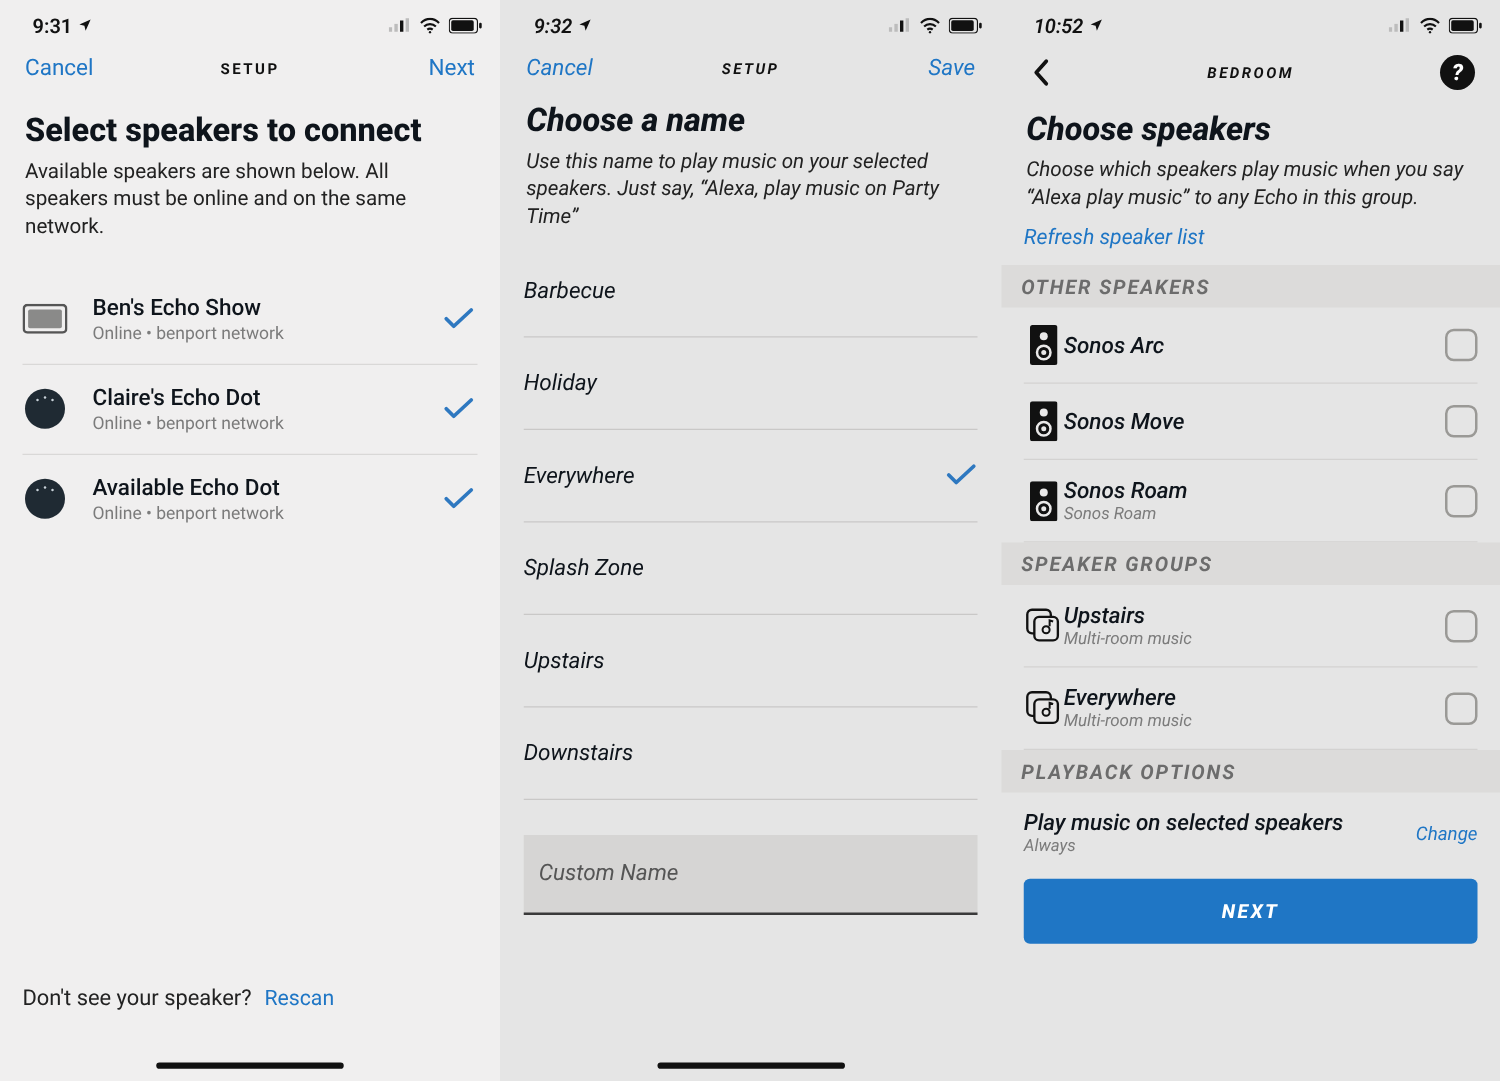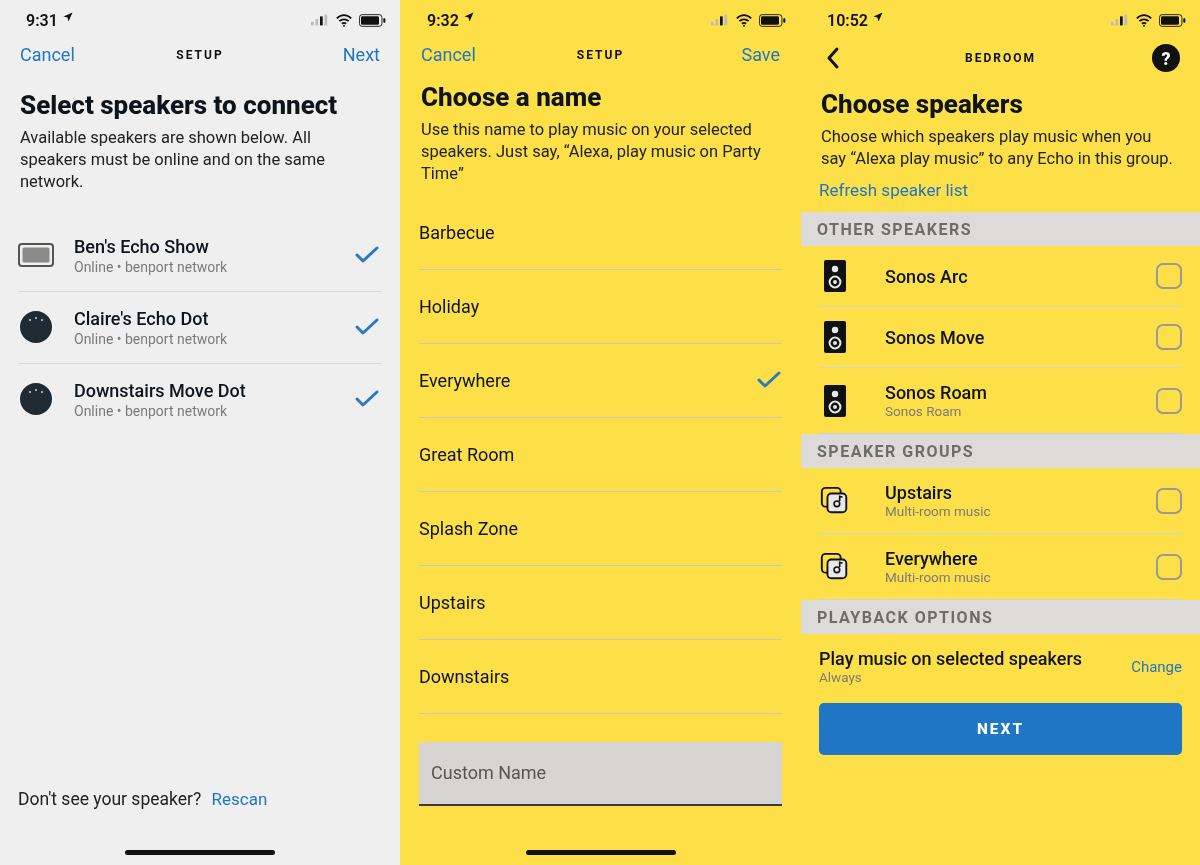--- a/index.html
+++ b/index.html
@@ -11,30 +11,30 @@
     display:flex;
   }
   .screen {
     position:relative;
     width:400px; height:865px;
     background:#f0efef;
     display:flex; flex-direction:column;
     overflow:hidden;
   }
   .screen + .screen { border-left:1px solid #fff0; }
-  .screen.dark  { background:#fde047; }
+  .screen.dark  { background:#e5e5e5;font-style:italic; }
 
   
   .statusbar {
     display:flex; align-items:center; justify-content:space-between;
     padding:6px 14px 0 26px;
     height:34px;
     font-size:16px; font-weight:600; color:#111;
   }
-  .statusbar .left { display:flex; gap:4px; }
+  .statusbar .left { display:flex; align-items:center; gap:4px; }
   .statusbar .right { display:flex; align-items:center; gap:6px; }
   .sb-icon { display:inline-flex; }
 
   
   .navbar {
     display:flex; align-items:center; justify-content:space-between;
     padding:10px 20px 8px 20px;
   }
   .navlink { color:#1f76c5; font-size:18px; cursor:pointer; }
   .navtitle { font-size:12px; font-weight:700; letter-spacing:2px; color:#111; }
@@ -97,21 +97,21 @@
   
   .section-hdr {
     background:#dcdbda;
     color:#6c6c6c;
     letter-spacing:1.5px;
     font-size:16px; font-weight:700;
     padding:8px 16px 7px 16px;
     margin:0 -18px;
   }
   .s3-row {
-    display:flex; align-items:center; gap:34px;
+    display:flex; align-items:center; gap:0;
     padding:14px 0;
     border-bottom:1px solid #d3d2d1;
   }
   .s3-row:last-of-type { border-bottom:none; }
   .s3-icon { width:32px; height:32px; flex:0 0 32px; display:flex; align-items:center; justify-content:center; }
   .s3-text { flex:1 1 auto; }
   .s3-name { font-size:18px; color:#0e141b; font-weight:500; }
   .s3-sub  { font-size:13.5px; color:#7b7b7b; }
   .chk {
     width:26px; height:26px; border:2px solid #9a9996; border-radius:7px;
@@ -227,21 +227,21 @@
       <div class="spk-row">
         <div class="spk-icon">
           <svg width="34" height="34" viewBox="0 0 34 34">
               <circle cx="17" cy="17" r="16" fill="#1f2a33"></circle>
               <circle cx="11" cy="10" r="1" fill="#c9d2da"></circle>
               <circle cx="17" cy="8" r="1" fill="#c9d2da"></circle>
               <circle cx="23" cy="10" r="1" fill="#c9d2da"></circle>
             </svg>
         </div>
         <div class="spk-text">
-          <div class="spk-name">Downstairs Move Dot</div>
+          <div class="spk-name">Available Echo Dot</div>
           <div class="spk-status">Online • benport network</div>
         </div>
         <div class="check">
           <svg width="26" height="20" viewBox="0 0 26 20" fill="none" stroke="#2e78c0" stroke-width="3" stroke-linecap="round" stroke-linejoin="round">
               <path d="M3 10l6 6L23 3"></path>
             </svg>
         </div>
       </div>
     </div>
   </div>
@@ -312,23 +312,20 @@
           <span>Holiday</span>
         </div>
       <div class="name-row">
         <span>Everywhere</span>
         <span>
             <svg width="26" height="20" viewBox="0 0 26 20" fill="none" stroke="#2e78c0" stroke-width="3" stroke-linecap="round" stroke-linejoin="round">
               <path d="M3 10l6 6L23 3"></path>
             </svg>
           </span>
       </div>
-      <div class="name-row">
-          <span>Great Room</span>
-        </div>
       <div class="name-row">
           <span>Splash Zone</span>
         </div>
       <div class="name-row">
           <span>Upstairs</span>
         </div>
       <div class="name-row">
           <span>Downstairs</span>
         </div>
       <div class="custom-input">

